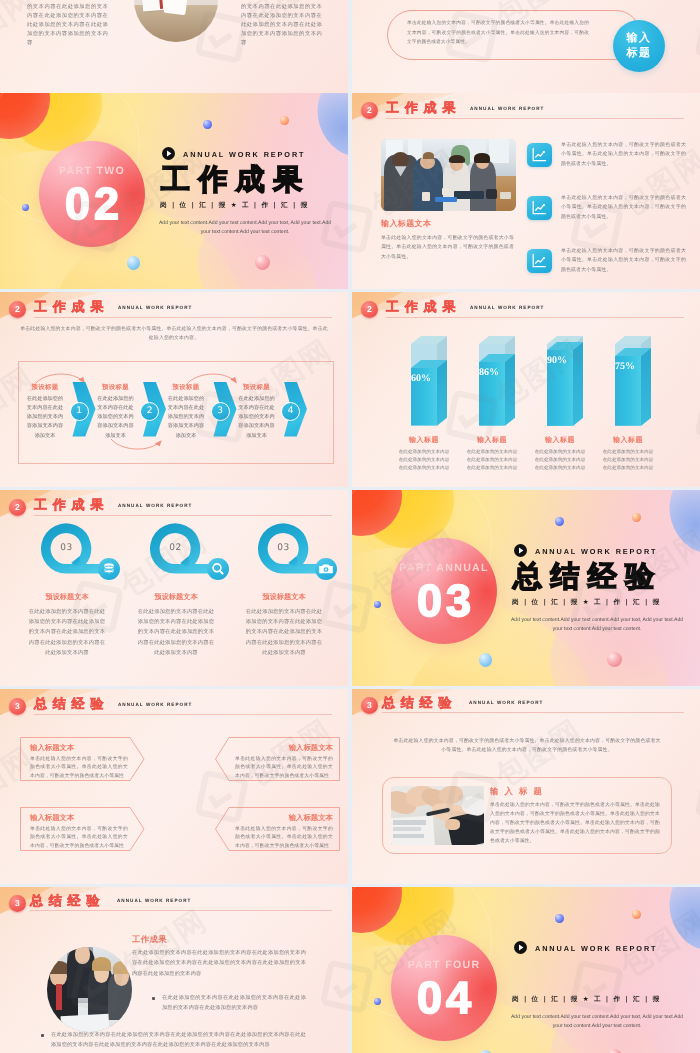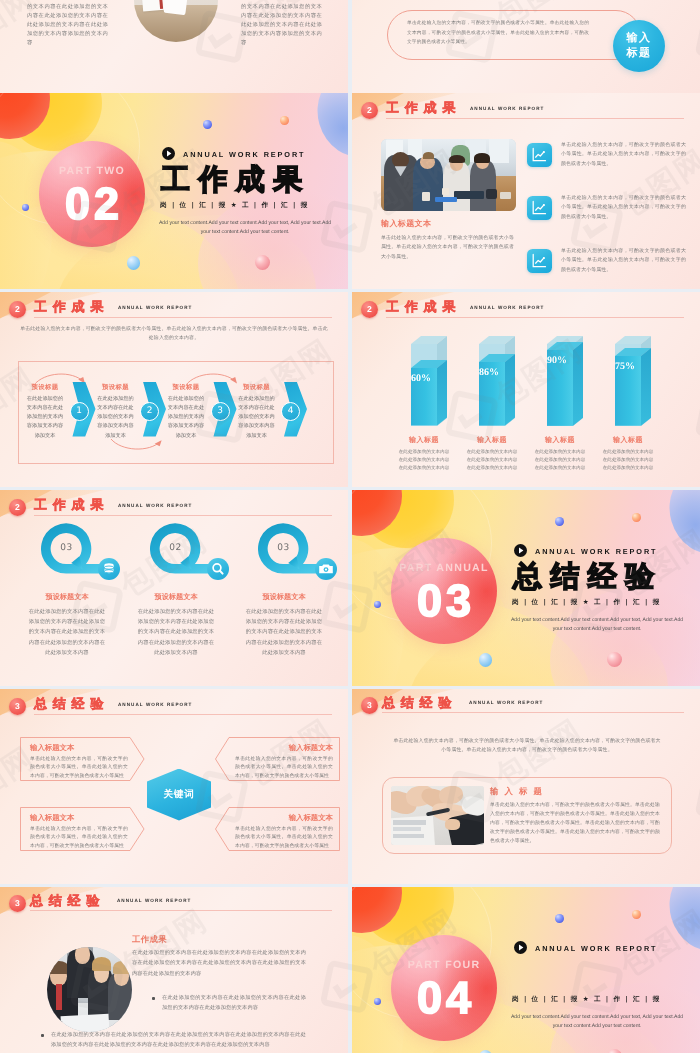--- a/index.html
+++ b/index.html
@@ -637,23 +637,20 @@
   <svg class="abs" style="left:20px;top:118px" width="125" height="44" viewBox="0 0 125 44">
     <polygon points="0.5,0.5 110,0.5 124,22 110,43.5 0.5,43.5" fill="none" stroke="#f0a193" stroke-width="0.9"></polygon>
       </svg>
   <div class="abs acc zh" style="left:30px;top:124px;width:98px;text-align:left;font-size:7.4px;font-weight:bold">输入标题文本</div>
   <div class="abs bt" style="left:30px;top:137px;width:98px;text-align:justify;line-height:8.8px;font-size:4.8px">单击此处输入您的文本内容，可酌改文字的颜色或者大小等属性。单击此处输入您的文本内容，可酌改文字的颜色或者大小等属性</div>
   <svg class="abs" style="left:215px;top:118px" width="125" height="44" viewBox="0 0 125 44">
     <polygon points="14,0.5 124.5,0.5 124.5,43.5 14,43.5 0.5,22" fill="none" stroke="#f0a193" stroke-width="0.9"></polygon>
       </svg>
   <div class="abs acc zh" style="left:235px;top:124px;width:98px;text-align:right;font-size:7.4px;font-weight:bold">输入标题文本</div>
   <div class="abs bt" style="left:235px;top:137px;width:98px;text-align:justify;line-height:8.8px;font-size:4.8px">单击此处输入您的文本内容，可酌改文字的颜色或者大小等属性。单击此处输入您的文本内容，可酌改文字的颜色或者大小等属性</div>
-  <div class="abs hexcenter">
-    <span class="zh">关键词</span>
-  </div>
 </div>
 
 <div class="slide r" style="top:688.5px">
   <div class="cbg"></div>
 
   <div class="corner2"></div>
   <div class="corner"></div>
   <div class="hnum" style="left:9px;top:8px">3</div>
   <div class="htitle" style="left:30px;top:5px">总结经验</div>
   <div class="hen" style="left:117px;top:11px">ANNUAL WORK REPORT</div>

